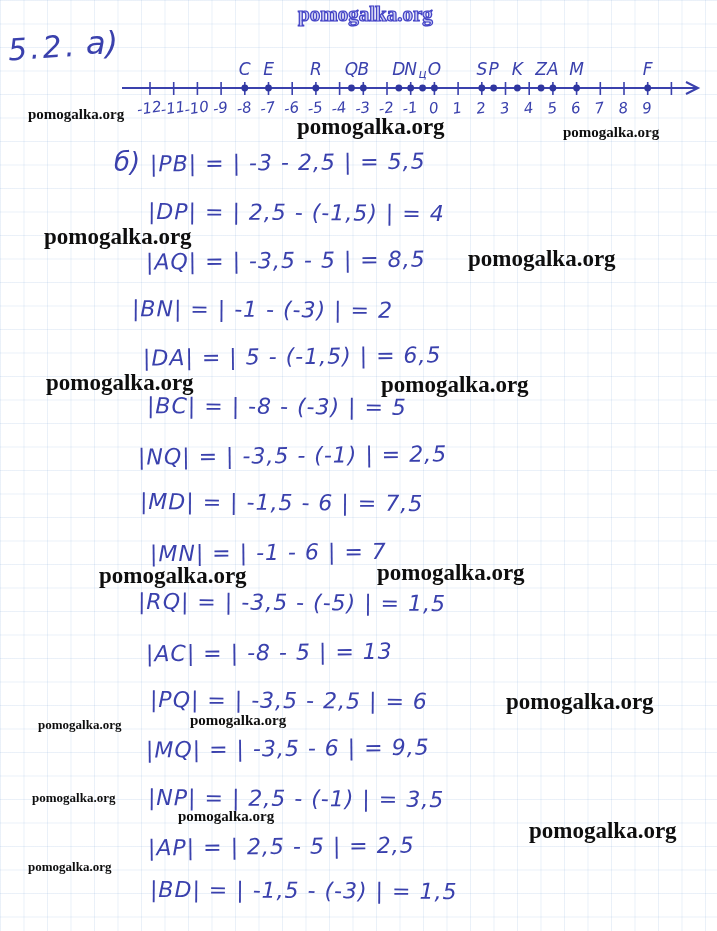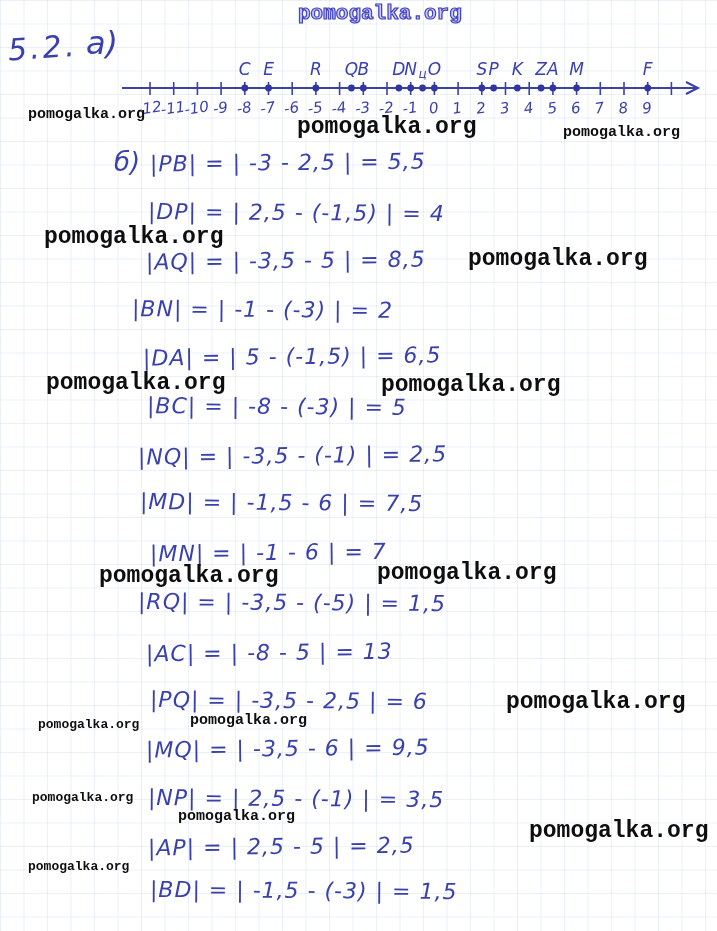--- a/index.html
+++ b/index.html
@@ -17,21 +17,21 @@
   .ink{color:#3a41ad;font-style:italic;}
   .header-num{position:absolute;left:8px;top:30px;font-size:30px;letter-spacing:3px;transform:rotate(-4deg);}
   .header-part{position:absolute;left:86px;top:24px;font-size:32px;}
   .part-b{position:absolute;left:114px;top:147px;font-size:26px;}
   .eq{
     position:absolute;font-size:22px;letter-spacing:1px;white-space:nowrap;
     transform:rotate(-0.6deg);
   }
   .eq:nth-of-type(even){transform:rotate(0.4deg);}
   .wm{
-    position:absolute;color:#0e0e0e;font-family:Liberation Mono, monospace;
+    position:absolute;color:#0e0e0e;font-family:Liberation Serif, serif;
     white-space:nowrap;z-index:3;
   }
   .wm-sm{font-size:13px;font-weight:600;}
   .wm-md{font-size:15px;font-weight:600;}
   .wm-lg{font-size:23px;font-weight:700;}
   .wm-top{
     font-size:21px;font-weight:700;color:#c9c9f0;
     -webkit-text-stroke:1.2px #4444c6;text-shadow:0 0 1px #4444c6;
   }
   svg.numberline{position:absolute;left:0;top:40px;z-index:2;}

